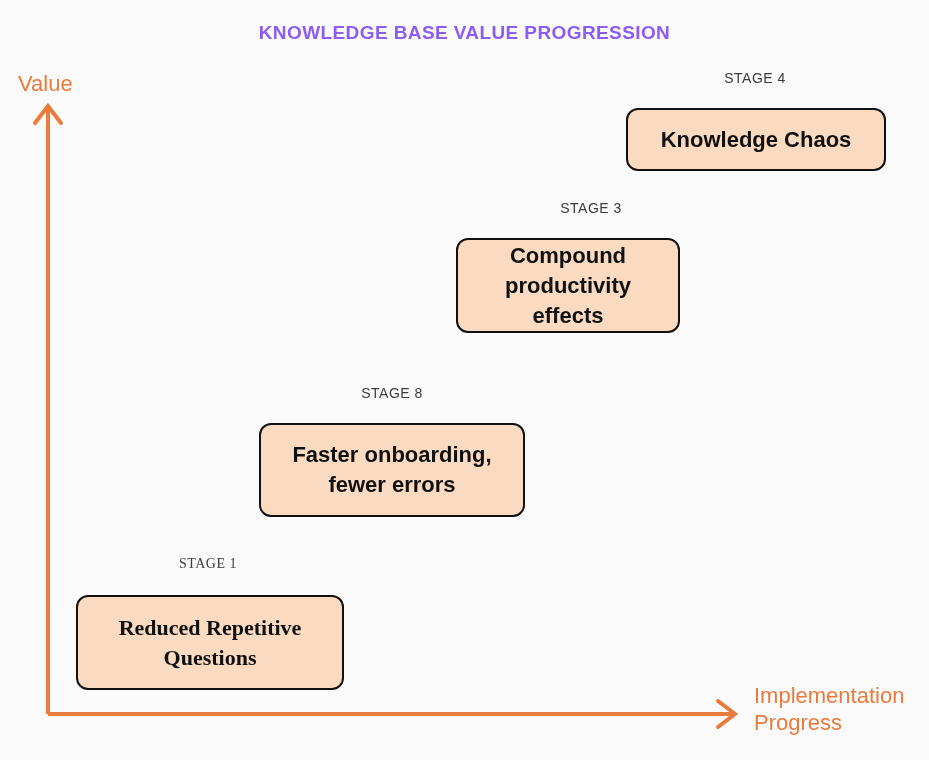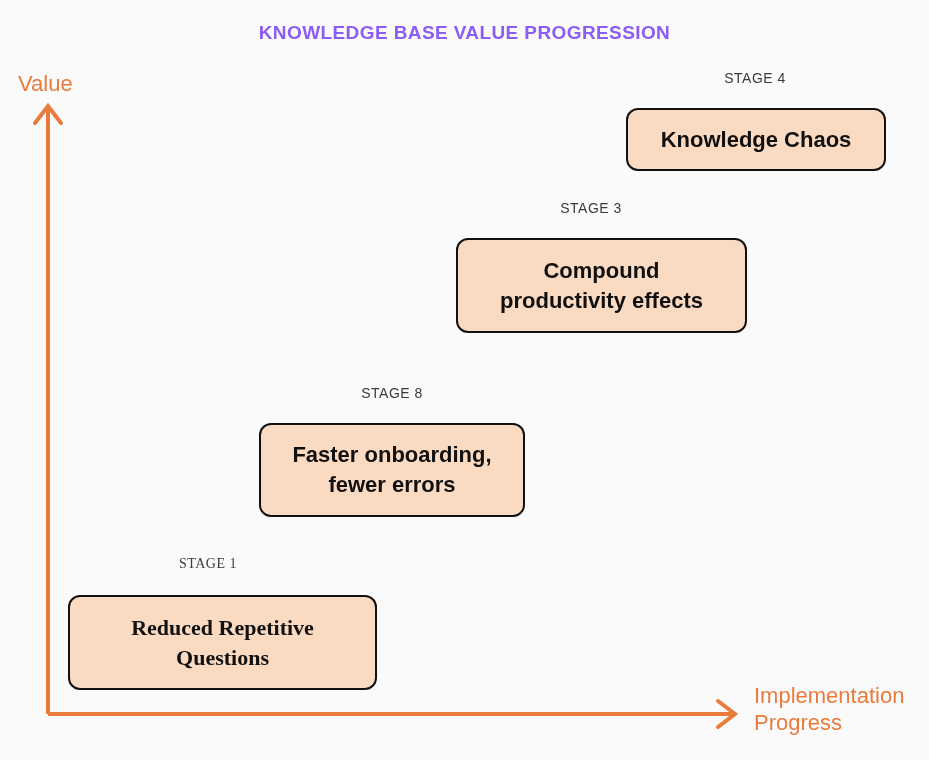--- a/index.html
+++ b/index.html
@@ -85,31 +85,31 @@
     font-weight: bold;
     color: #101010;
     line-height: 30px;
     white-space: pre-line;
     padding: 0 10px;
   }
 
   
   #stage-1 { left: 68px; top: 556px; width: 280px; height: 134px; font-family: Liberation Serif, serif; }
   #stage-1 .stage-label { top: 0px; }
-  #stage-1 .stage-box   { left: 0; top: 39px; width: 309px; height: 95px; }
+  #stage-1 .stage-box   { left: 8px; top: 39px; width: 268px; height: 95px; }
 
   
   #stage-2 { left: 259px; top: 385px; width: 266px; height: 132px; }
   #stage-2 .stage-label { top: 0px; }
   #stage-2 .stage-box   { left: 0; top: 38px; width: 266px; height: 94px; }
 
   
   #stage-3 { left: 448px; top: 200px; width: 270px; height: 133px; margin-left: 8px; }
   #stage-3 .stage-label { top: 0px; }
-  #stage-3 .stage-box   { left: 0; top: 38px; width: 291px; height: 95px; }
+  #stage-3 .stage-box   { left: 0; top: 38px; width: 224px; height: 95px; }
 
   
   #stage-4 { left: 626px; top: 70px; width: 258px; height: 101px; }
   #stage-4 .stage-label { top: 0px; }
   #stage-4 .stage-box   { left: 0; top: 38px; width: 260px; height: 63px; }
 </style>
 </head>
 <body>
 
 <div id="canvas">

